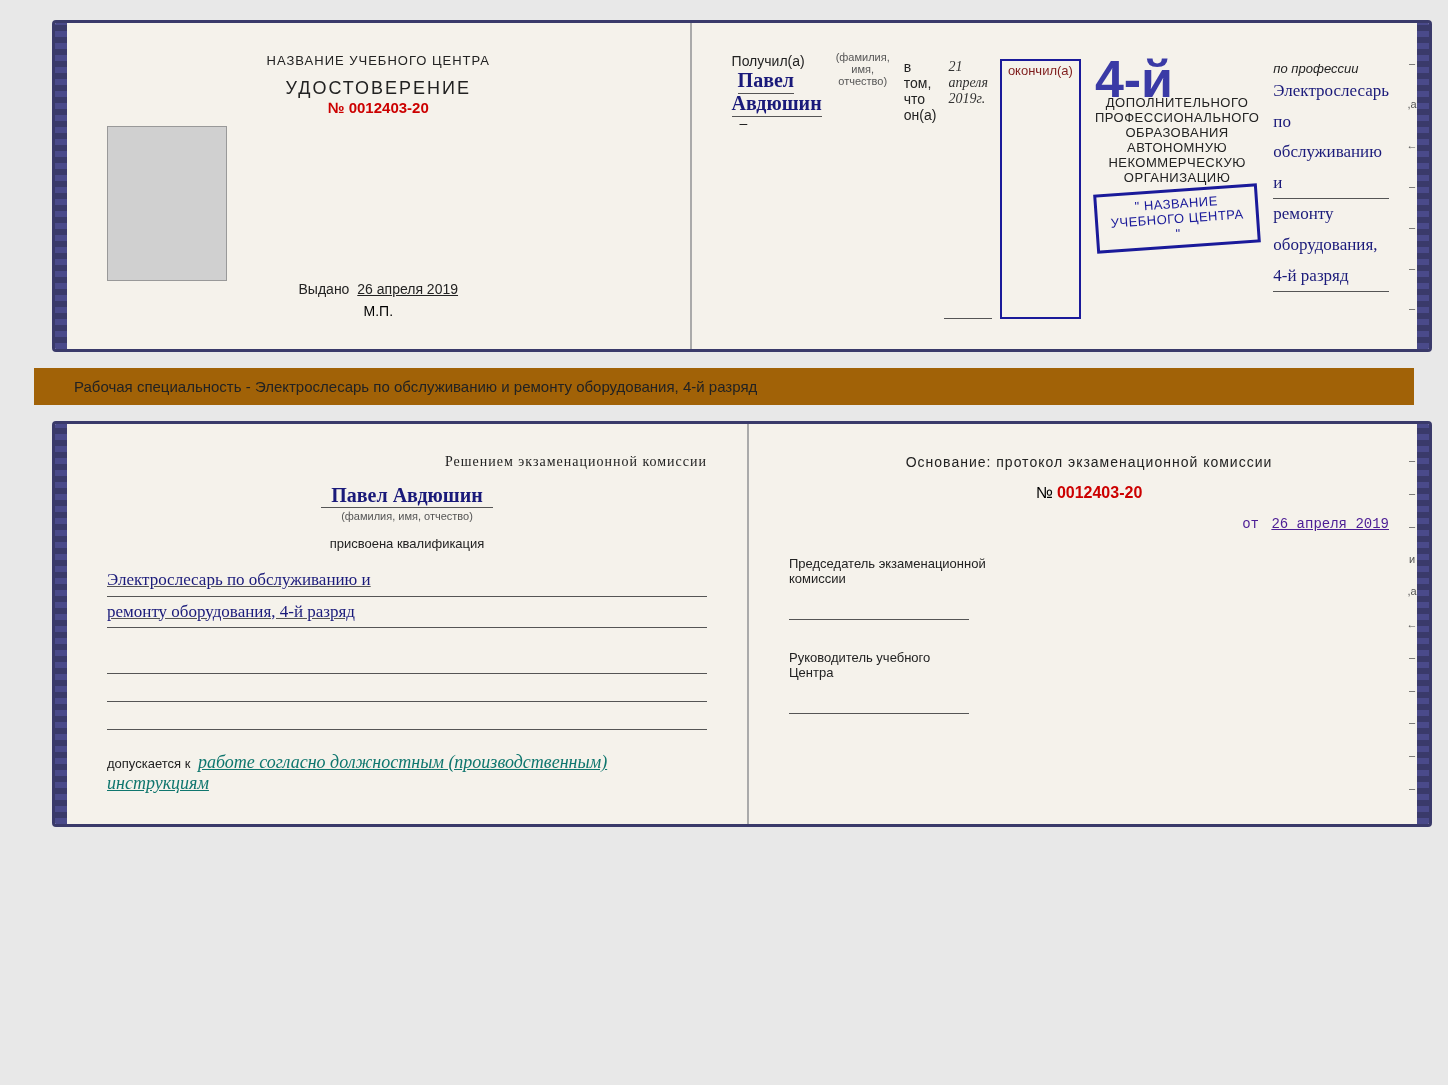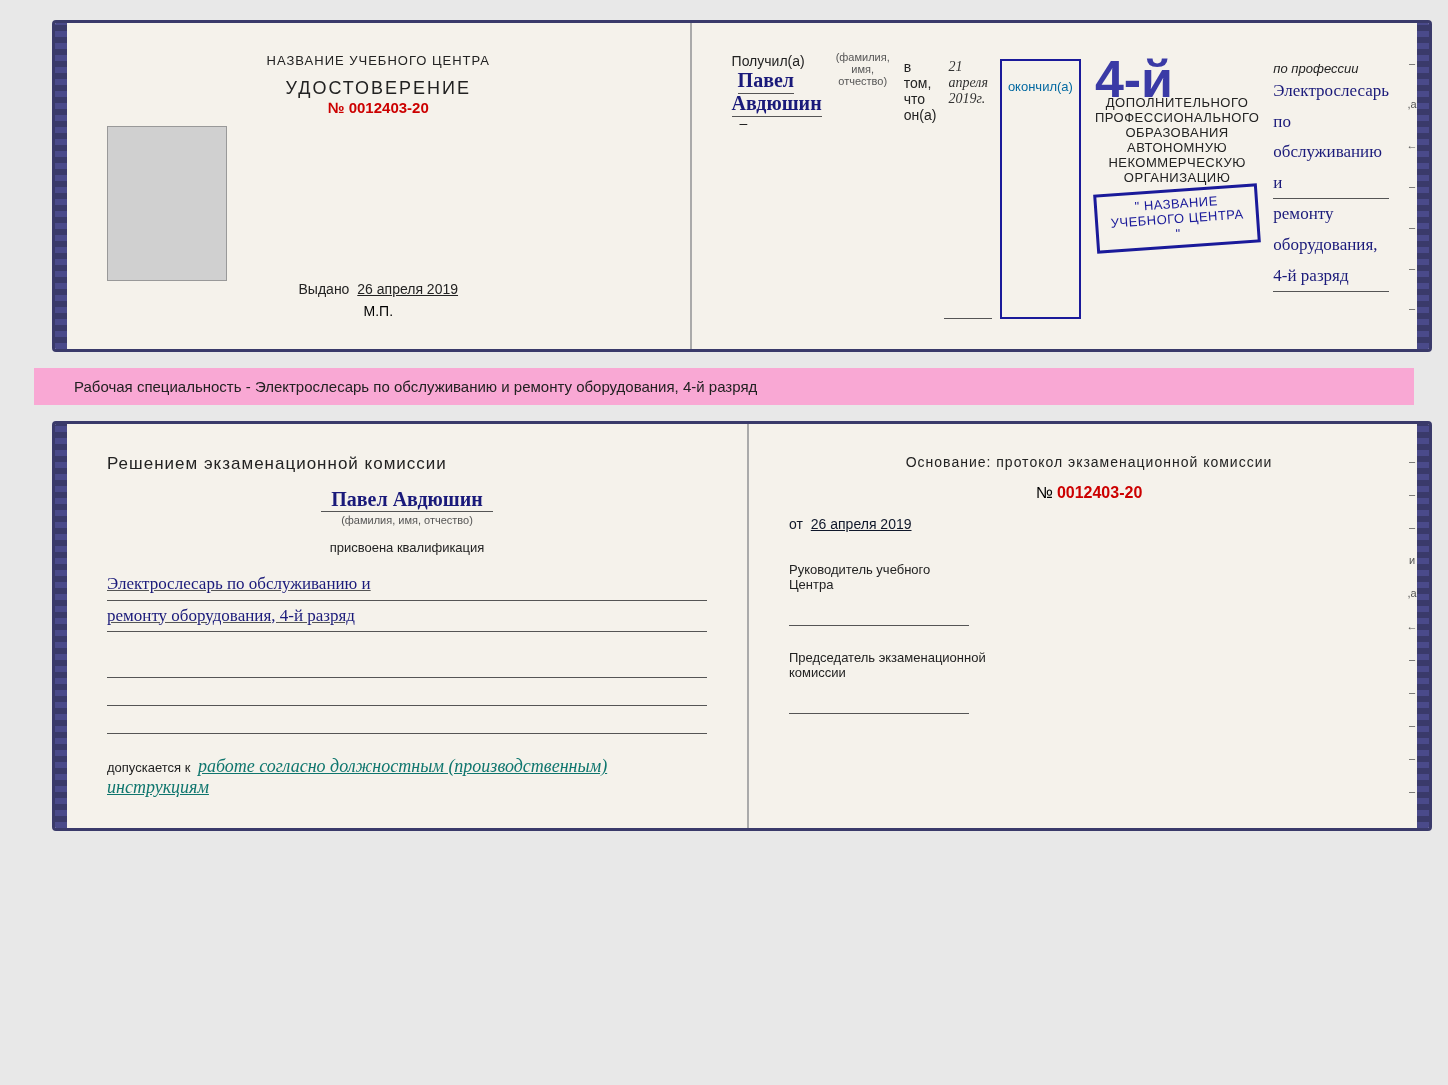--- a/index.html
+++ b/index.html
@@ -127,21 +127,21 @@
     .small-label {
       font-size: 11px;
       color: #555;
       text-align: center;
       font-family: Arial, sans-serif;
     }
 
     
     .middle-strip {
       width: 1380px;
-      background: #f9a8d4;
+      background: #a16207;
       padding: 10px 40px;
       font-size: 15px;
       font-family: Arial, sans-serif;
       color: #222;
     }
 
     
     .booklet-bottom-left, .booklet-bottom-right {
       flex: 1;
       padding: 30px 40px;
@@ -196,21 +196,21 @@
     <div style="font-size:14px;font-family:Arial,sans-serif;color:#222;">
       <span>Получил(a)</span>
       <span style="font-family:'Comic Sans MS',cursive;font-size:20px;color:#1a1a7a;font-weight:bold;border-bottom:1px solid #555;padding-bottom:2px;margin-left:6px;">Павел Авдюшин</span>
       <span style="margin-left:8px;">–</span>
     </div>
     <div class="small-label" style="font-size:11px;color:#555;font-family:Arial,sans-serif;text-align:center;margin-top:-2px;">(фамилия, имя, отчество)</div>
 
     <div style="font-size:14px;font-family:Arial,sans-serif;color:#222;margin-top:6px;display:flex;gap:8px;">
       <span>в том, что он(а)</span>
       <span style="font-style:italic;font-family:'Comic Sans MS',cursive;font-size:14px;color:#333;border-bottom:1px solid #555;padding:0 4px;">21 апреля 2019г.</span>
-      <span style="border:2px solid #1a1a9a;padding:18px 6px;color:#0369a1;font-family:Arial,sans-serif;font-size:13px;">окончил(а)</span>
+      <span style="border:2px solid #1a1a9a;padding:2px 6px;color:#7f1d1d;font-family:Arial,sans-serif;font-size:13px;">окончил(а)</span>
     </div>
 
     <div style="position:relative;">
       <span style="color:#1a1a9a;font-size:52px;font-weight:bold;font-family:Arial,sans-serif;line-height:1;opacity:0.85;">4-й</span>
       <div style="font-family:Arial,sans-serif;font-size:13px;text-align:center;color:#222;letter-spacing:0.5px;margin-top:-10px;">
         <div>ДОПОЛНИТЕЛЬНОГО ПРОФЕССИОНАЛЬНОГО ОБРАЗОВАНИЯ</div>
         <div>АВТОНОМНУЮ НЕКОММЕРЧЕСКУЮ ОРГАНИЗАЦИЮ</div>
         <div style="border:3px solid #1a1a9a;padding:4px 10px;display:inline-block;transform:rotate(-4deg);color:#1a1a9a;font-family:Arial,sans-serif;font-size:13px;letter-spacing:0.5px;text-align:center;background:transparent;margin:4px 0;">
           <span>" НАЗВАНИЕ УЧЕБНОГО ЦЕНТРА "</span>
         </div>
@@ -238,21 +238,21 @@
 </div>
 
 <div class="middle-strip">
   <span>Рабочая специальность - Электрослесарь по обслуживанию и ремонту оборудования, 4-й разряд</span>
 </div>
 
 <div class="booklet">
   <div class="booklet-spine"></div>
 
   <div class="booklet-bottom-left">
-    <div style="font-size:17px;font-family:Liberation Sans, sans-serif;text-align:left;letter-spacing:1px;color:#222;">Решением экзаменационной комиссии</div>
+    <div style="font-size:14px;font-family:Liberation Serif, serif;text-align:right;letter-spacing:1px;color:#222;">Решением экзаменационной комиссии</div>
 
     <div style="text-align:center;">
       <div style="font-family:'Comic Sans MS',cursive;font-size:20px;color:#1a1a7a;font-weight:bold;border-bottom:1px solid #555;display:inline-block;padding:0 10px;">Павел Авдюшин</div>
       <div style="font-size:11px;color:#555;font-family:Arial,sans-serif;text-align:center;margin-top:2px;">(фамилия, имя, отчество)</div>
     </div>
 
     <div style="font-size:13px;font-family:Arial,sans-serif;color:#222;text-align:center;">присвоена квалификация</div>
 
     <div>
       <div style="font-family:'Comic Sans MS',cursive;font-size:17px;color:#1a1a7a;text-decoration:underline;text-decoration-color:#555;border-bottom:1px solid #555;display:block;line-height:1.8;">Электрослесарь по обслуживанию и</div>
@@ -272,37 +272,37 @@
   </div>
 
   <div class="booklet-bottom-right">
     <div style="font-size:14px;font-family:Arial,sans-serif;letter-spacing:1px;color:#222;text-align:center;">Основание: протокол экзаменационной комиссии</div>
 
     <div style="text-align:center;">
       <span style="font-size:16px;font-family:Arial,sans-serif;">№</span>
       <span style="font-size:16px;font-family:Arial,sans-serif;color:#cc0000;font-weight:bold;">0012403-20</span>
     </div>
 
-    <div style="font-size:14px;font-family:Liberation Sans, sans-serif;color:#0f172a;text-align:left;">
+    <div style="font-size:14px;font-family:Liberation Mono, monospace;color:#4c1d95;text-align:right;">
       <span>от</span>
       <span style="text-decoration:underline;margin-left:4px;">26 апреля 2019</span>
+    </div>
+
+    <div style="font-size:13px;font-family:Arial,sans-serif;color:#222;margin-top:10px;">
+      <div>Председатель экзаменационной</div>
+      <div>комиссии</div>
+      <div style="border-bottom:1px solid #555;height:28px;width:180px;margin-top:6px;"></div>
     </div>
 
     <div style="font-size:13px;font-family:Arial,sans-serif;color:#222;margin-top:16px;">
       <div>Руководитель учебного</div>
       <div>Центра</div>
       <div style="border-bottom:1px solid #555;height:28px;width:180px;margin-top:6px;"></div>
     </div>
 
-    <div style="font-size:13px;font-family:Arial,sans-serif;color:#222;margin-top:10px;">
-      <div>Председатель экзаменационной</div>
-      <div>комиссии</div>
-      <div style="border-bottom:1px solid #555;height:28px;width:180px;margin-top:6px;"></div>
-    </div>
-
     <div style="position:absolute;right:8px;top:20px;bottom:20px;display:flex;flex-direction:column;justify-content:space-around;align-items:center;width:18px;font-size:11px;color:#555;font-family:Arial,sans-serif;">
       <span>–</span>
       <span>–</span>
       <span>–</span>
       <span>и</span>
       <span>,а</span>
       <span>←</span>
       <span>–</span>
       <span>–</span>
       <span>–</span>

